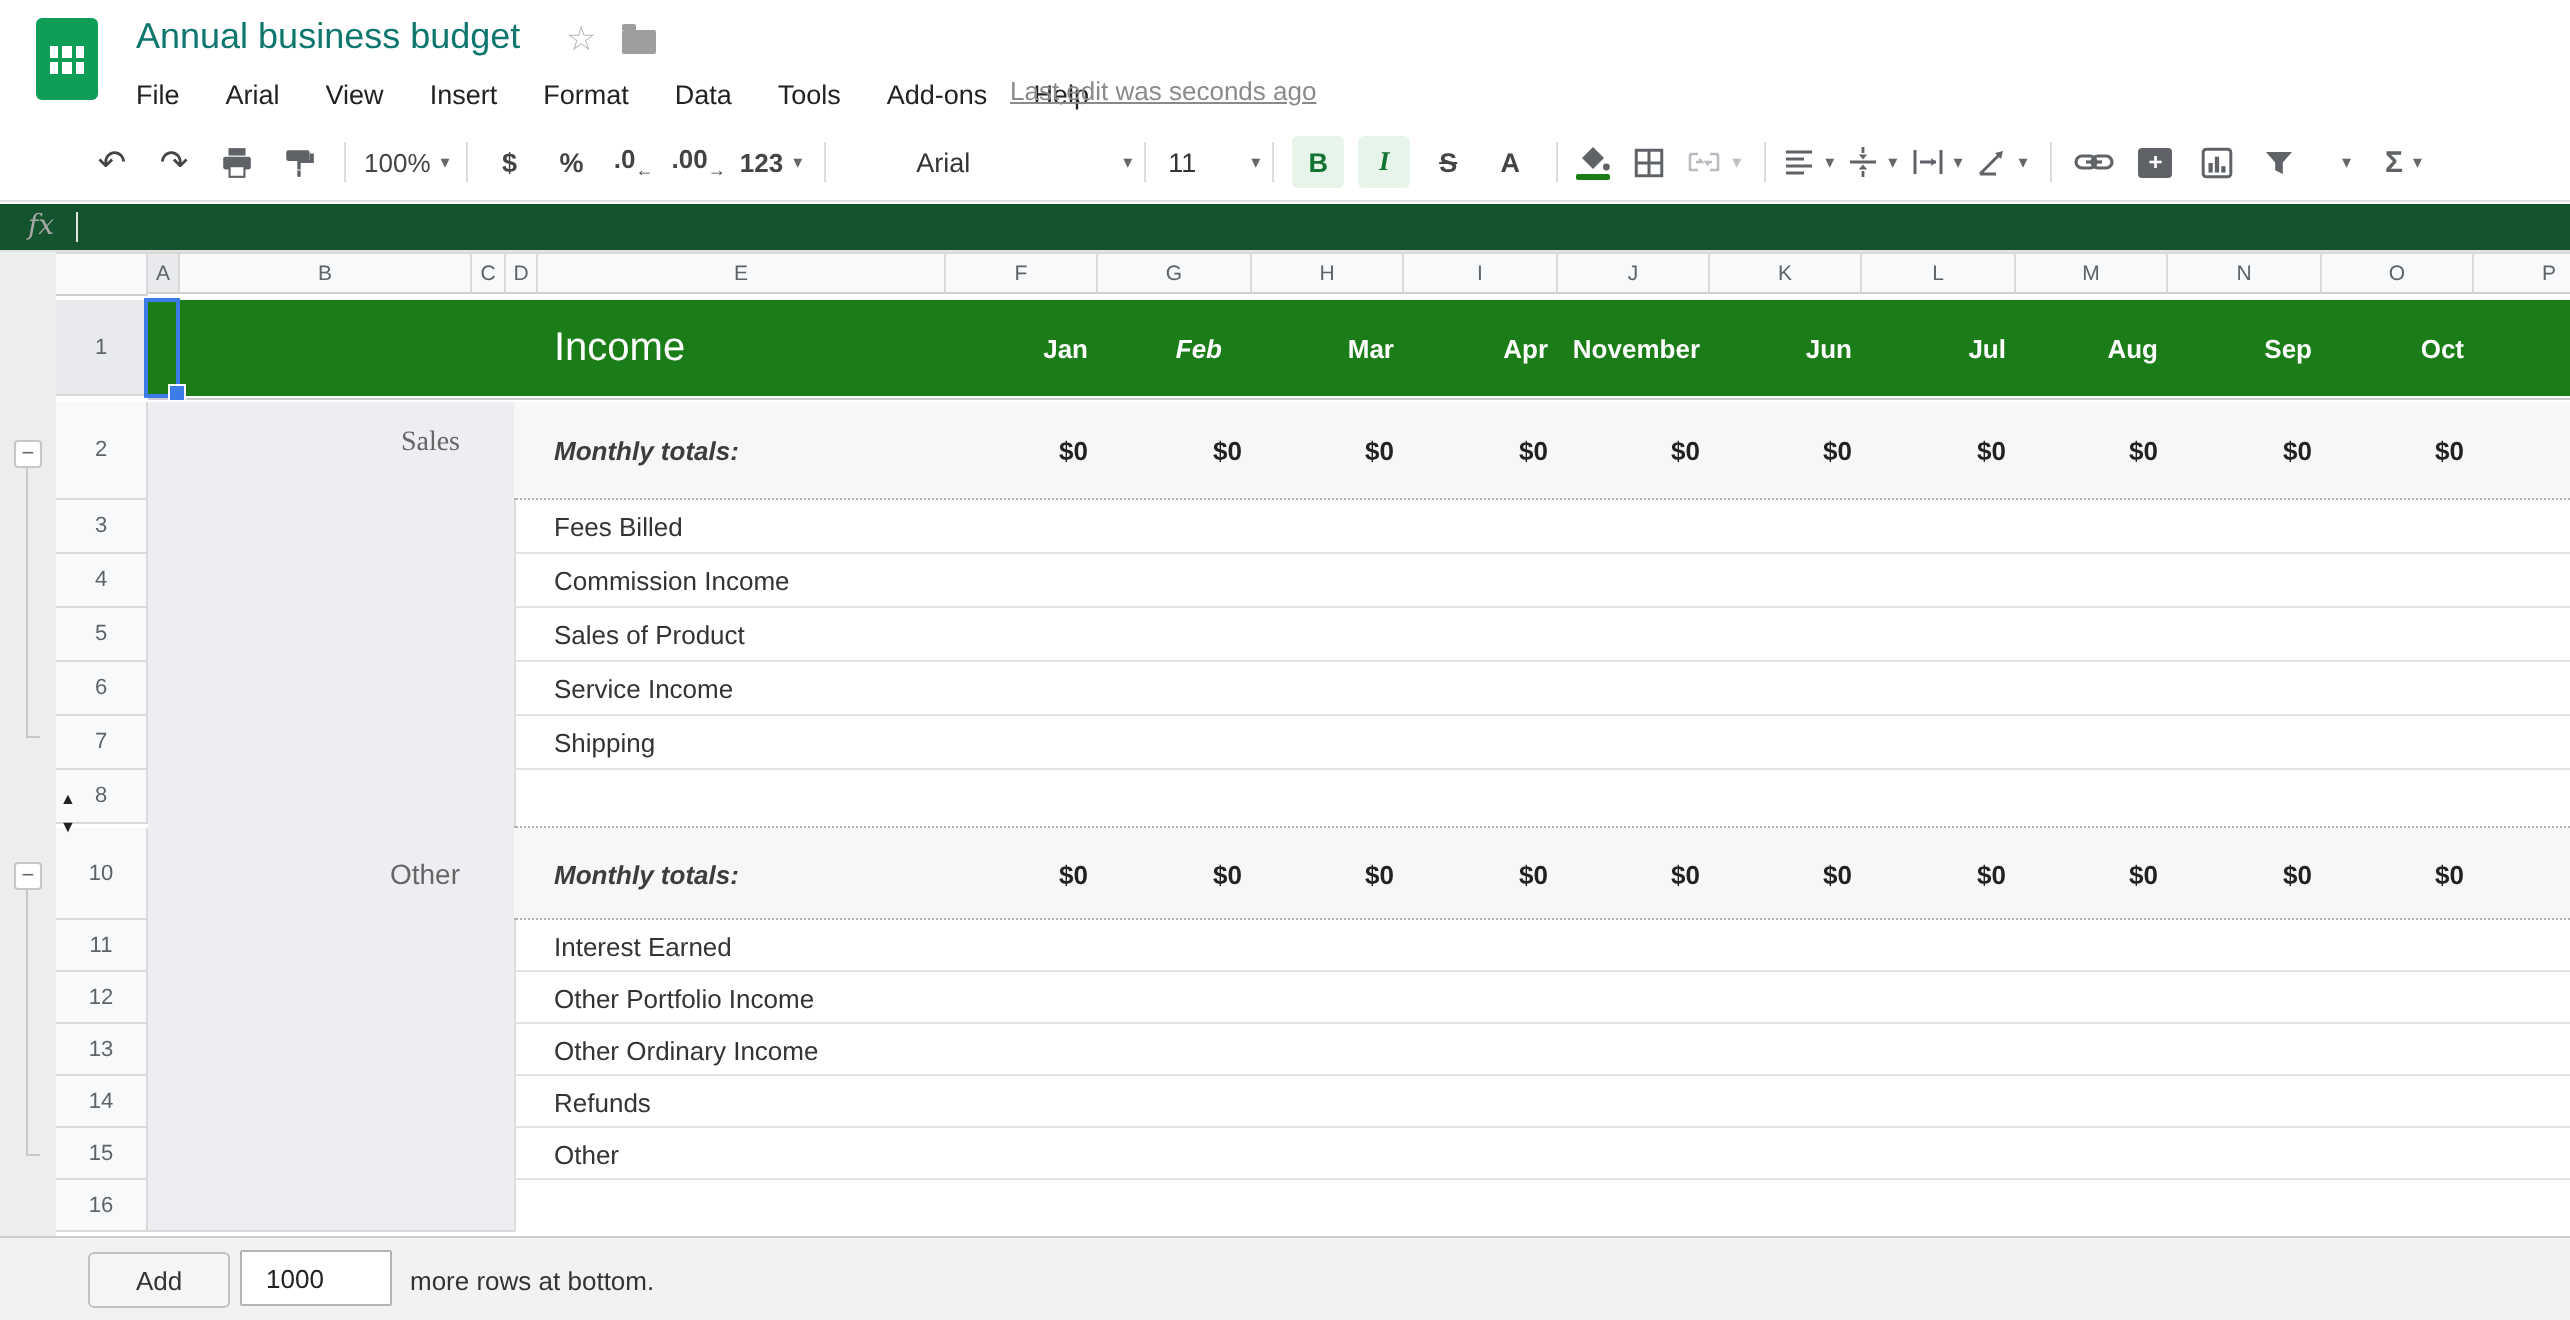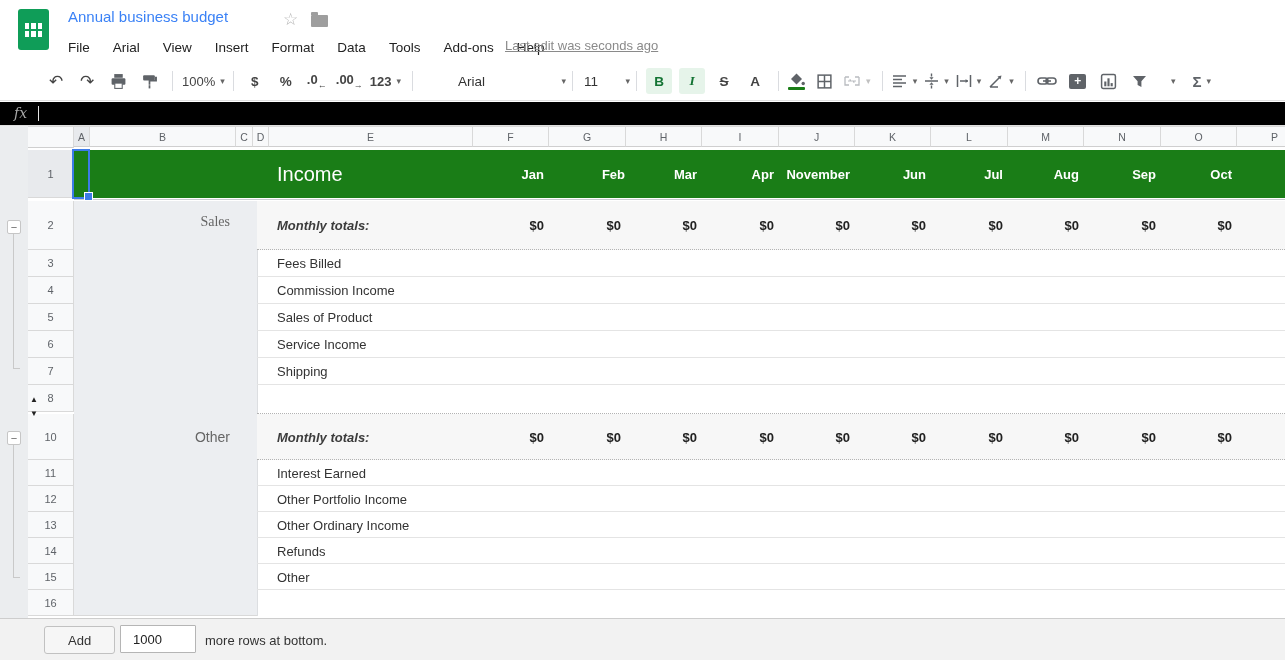--- a/index.html
+++ b/index.html
@@ -5,21 +5,21 @@
   html,body{margin:0;padding:0;width:1285px;height:660px;overflow:hidden;background:#fff;
     font-family:"Liberation Sans",sans-serif;-webkit-font-smoothing:antialiased;}
   #stage{position:relative;width:1285px;height:660px;}
 
   
   #appbar{position:absolute;left:0;top:0;width:100%;height:62px;background:#fff;}
   #logo{position:absolute;left:18px;top:9px;width:31px;height:41px;background:#0f9d58;border-radius:3px;}
   #logo .grid{position:absolute;left:7px;top:14px;width:17px;height:14px;display:grid;
     grid-template-columns:1fr 1fr 1fr;grid-template-rows:1fr 1fr;gap:2px;}
   #logo .grid div{background:#fff;}
-  #doc-title{position:absolute;left:68px;top:8px;font-size:15px;color:#3b82f6;}
+  #doc-title{position:absolute;left:68px;top:8px;font-size:18px;color:#0f766e;}
   #star{position:absolute;left:283px;top:10px;font-size:17px;color:#b6b6b6;line-height:20px;}
   #folder{position:absolute;left:311px;top:15px;width:17px;height:12px;background:#9e9e9e;border-radius:1px;}
   #folder:before{content:"";position:absolute;left:0;top:-3px;width:7px;height:3px;background:#9e9e9e;border-radius:1px 1px 0 0;}
   #menubar{position:absolute;left:68px;top:36px;height:22px;display:flex;gap:23px;align-items:center;font-size:13.5px;color:#222;}
   .menu-item{cursor:default;}
   #last-edit{position:absolute;left:505px;top:38px;font-size:13px;color:#8a8a8a;text-decoration:underline;}
 
   
   #toolbar{position:absolute;left:0;top:62px;width:100%;height:39px;background:#fff;
     border-bottom:1px solid #e0e0e0;display:flex;align-items:center;padding-left:44px;box-sizing:border-box;}
@@ -44,21 +44,21 @@
   .fill-bar{width:17px;height:3px;background:#1a7d17;margin-top:1px;border-radius:1px;}
   .faded svg *{stroke:#b9bcc0 !important;fill-opacity:.45;}
   .faded .dd{color:#c0c0c0;}
   .sum{font-size:15px;font-weight:bold;color:#5f6368;}
   .dec{font-size:13px;font-weight:bold;color:#444;}
   .subarrow{font-size:9px;font-weight:normal;vertical-align:-4px;}
   .cmt{width:17px;height:15px;background:#5f6368;border-radius:2px;color:#fff;font-size:12px;font-weight:bold;
     display:flex;align-items:center;justify-content:center;line-height:1;}
 
   
-  #formulabar{position:absolute;left:0;top:102px;width:100%;height:23px;background:#000000;border-bottom:1px solid #e0e0e0;}
+  #formulabar{position:absolute;left:0;top:102px;width:100%;height:23px;background:#14532d;border-bottom:1px solid #e0e0e0;}
   #fx{position:absolute;left:14px;top:3px;font-family:"DejaVu Serif",serif;font-style:italic;font-size:14px;color:#a8a8a8;}
   #fx-div{position:absolute;left:38px;top:4px;width:1px;height:15px;background:#e3e3e3;}
 
   
   #sheet{position:absolute;left:0;top:0;width:1285px;height:660px;}
   .colhead{position:absolute;top:126px;height:21px;background:#f8f9fa;border-right:1px solid #d9d9d9;
     border-top:1px solid #d9d9d9;border-bottom:1px solid #cfcfcf;box-sizing:border-box;
     font-size:10.5px;color:#5f6368;display:flex;align-items:center;justify-content:center;}
   .rowhead{position:absolute;left:28px;width:46px;background:#f8f9fa;border-bottom:1px solid #d9d9d9;
     border-right:1px solid #d9d9d9;box-sizing:border-box;font-size:11px;color:#5f6368;
@@ -309,21 +309,21 @@
       <div class="rowhead" style="top: 512px; height: 26px;">13</div>
       <div class="rowhead" style="top: 538px; height: 26px;">14</div>
       <div class="rowhead" style="top: 564px; height: 26px;">15</div>
       <div class="rowhead" style="top: 590px; height: 26px;">16</div>
       <div style="position: absolute; left: 74px; top: 201px; width: 183px; height: 415px; background: rgb(236, 238, 241); border-bottom: 1px solid rgb(217, 217, 217); box-sizing: border-box;"></div>
       <div style="position: absolute; left: 257px; top: 201px; width: 1px; height: 415px; background: rgb(220, 222, 225);"></div>
       <div class="greenband" style="background: rgb(26, 125, 23);"></div>
       <div style="position: absolute; left: 74px; top: 199px; width: 1211px; height: 1px; background: rgb(201, 204, 208);"></div>
       <div style="position: absolute; left: 277px; top: 150px; height: 48px; display: flex; align-items: center; color: rgb(255, 255, 255); font-size: 20px; font-weight: 500;">Income</div>
       <div class="month-cell" style="left: 473px; width: 71px;">Jan</div>
-      <div class="month-cell" style="left: 553px; width: 72px;">Feb</div>
+      <div class="month-cell" style="left: 539px; width: 72px; font-style: italic;">Feb</div>
       <div class="month-cell" style="left: 702px; width: 72px;">Apr</div>
       <div class="month-cell" style="left: 626px; width: 71px;">Mar</div>
       <div class="month-cell" style="left: 779px; width: 71px;">November</div>
       <div class="month-cell" style="left: 855px; width: 71px;">Jun</div>
       <div class="month-cell" style="left: 931px; width: 72px;">Jul</div>
       <div class="month-cell" style="left: 1008px; width: 71px;">Aug</div>
       <div class="month-cell" style="left: 1084px; width: 72px;">Sep</div>
       <div class="month-cell" style="left: 1161px; width: 71px;">Oct</div>
       <div class="totalrow-bg" style="top: 201px; height: 49px; background: rgb(247, 247, 247);"></div>
       <div class="section-label" style="left: 90px; width: 140px; top: 197px; height: 49px; font-family: Liberation Serif, serif;">Sales</div>

